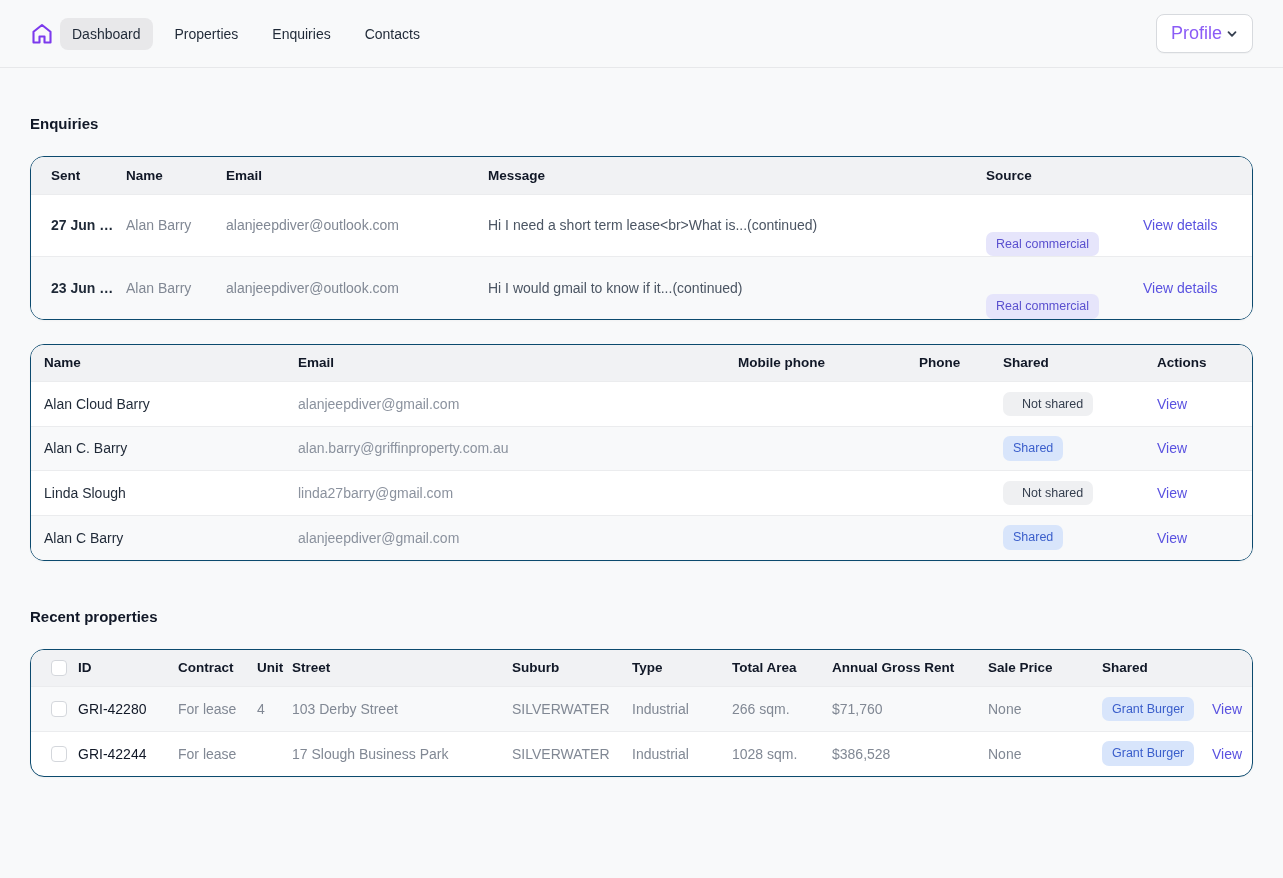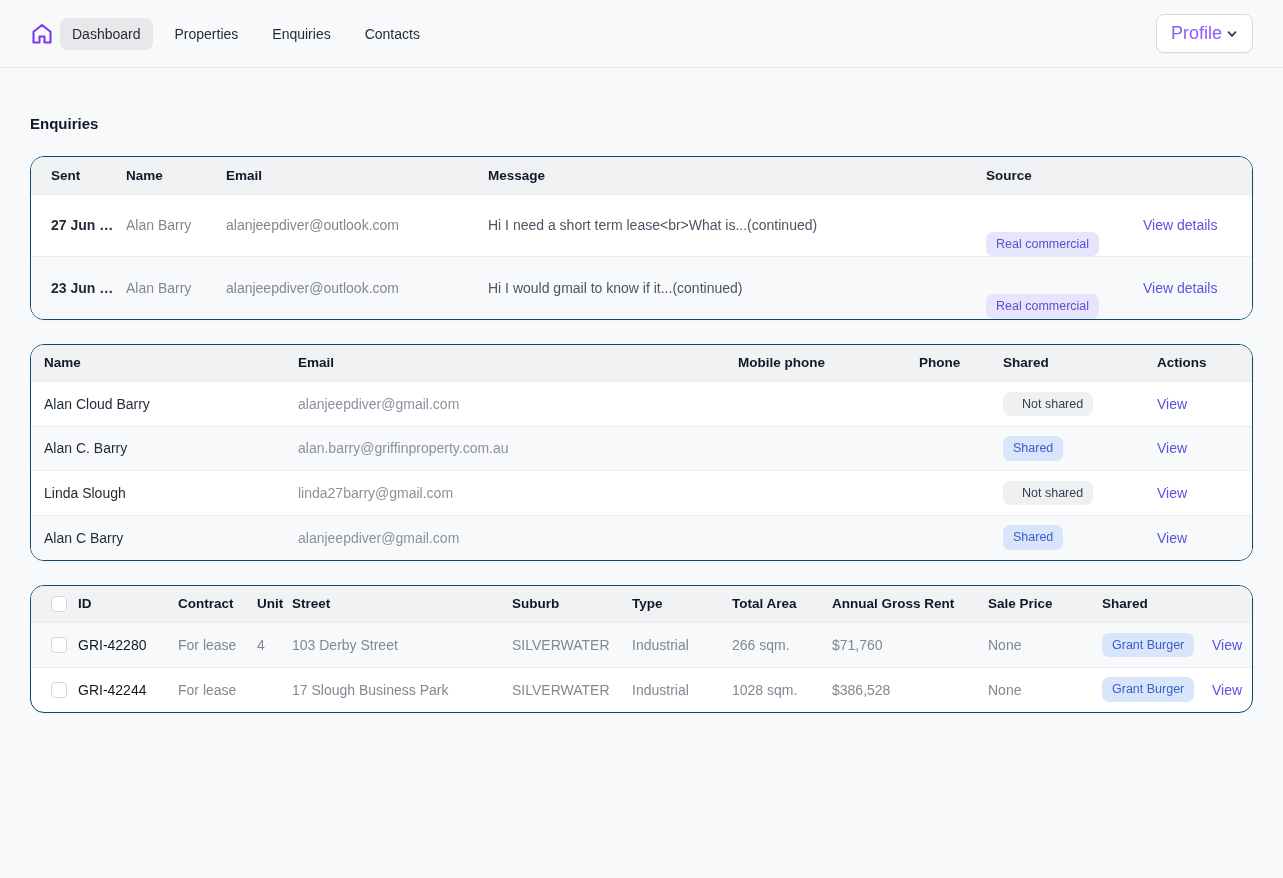--- a/index.html
+++ b/index.html
@@ -265,20 +265,21 @@
     <td class="cell-email">alanjeepdiver@gmail.com</td>
     <td class="cell-gray"></td>
     <td class="cell-gray"></td>
     <td><span class="badge badge-blue">Shared</span></td>
     <td><a class="link">View</a></td>
   </tr>
 </tbody>
     </table>
   </div>
 
+  <div class="section-title">Recent properties</div>
   <div class="card">
     <table class="tbl-properties">
       <colgroup>
         <col style="width:47px">
           <col style="width:100px">
           <col style="width:79px">
           <col style="width:35px">
         <col style="width:220px">
           <col style="width:120px">
           <col style="width:100px">

